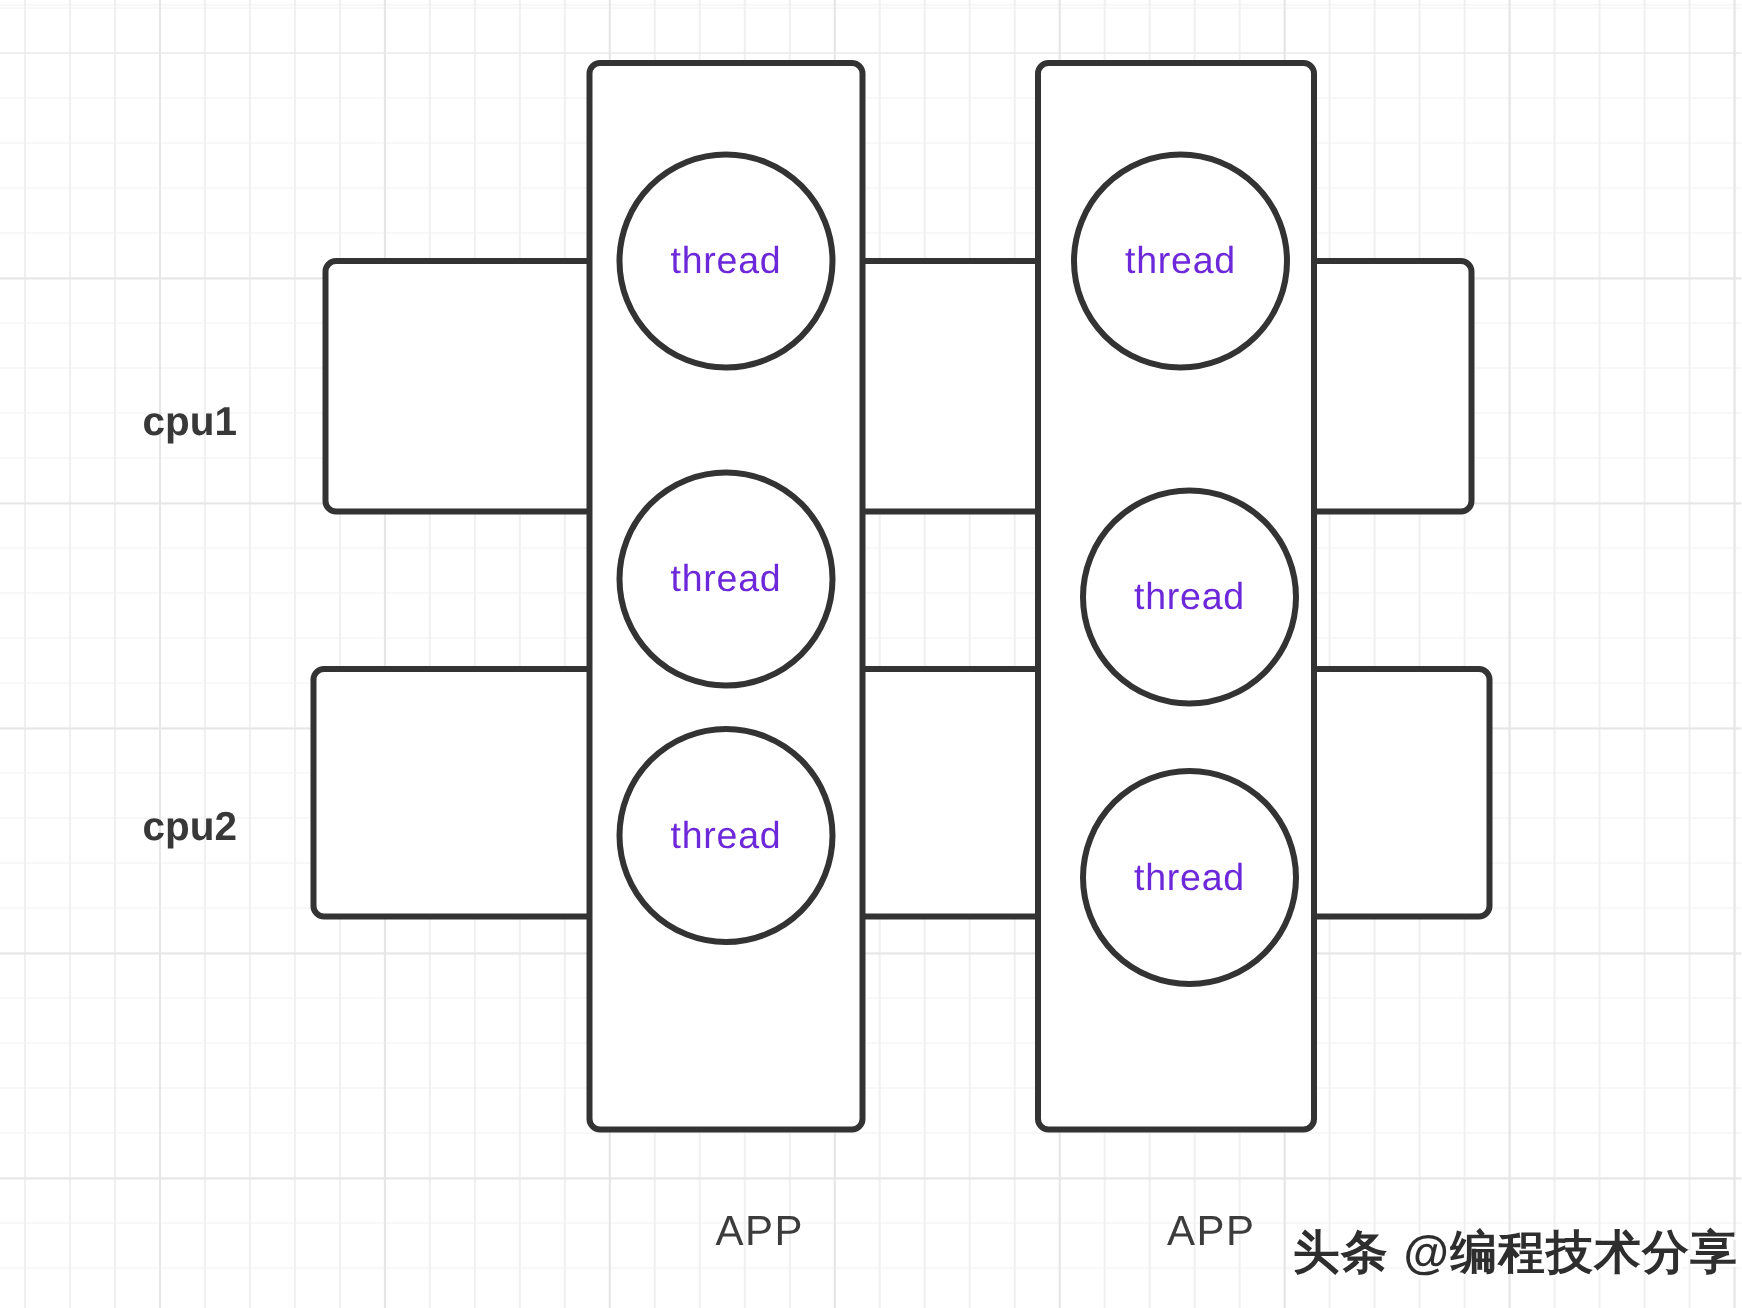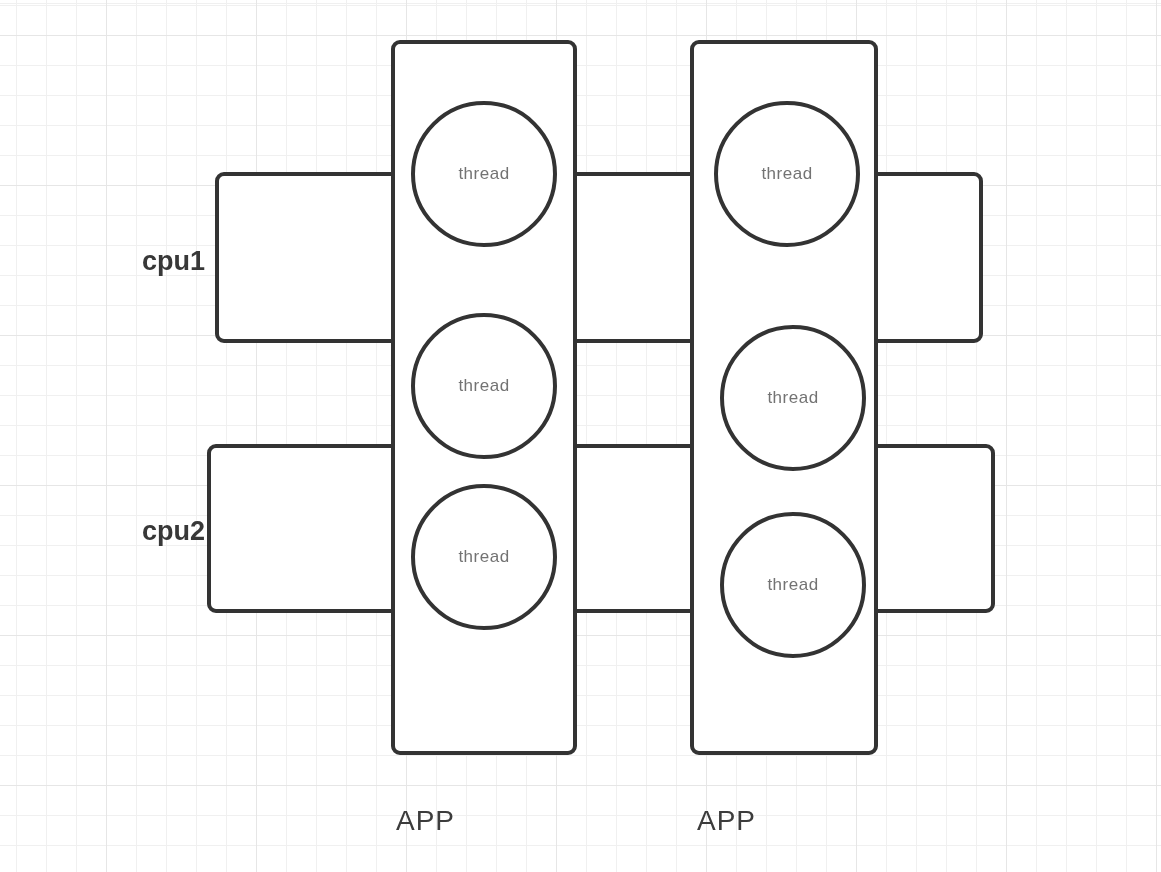--- a/index.html
+++ b/index.html
@@ -29,32 +29,33 @@
   .rect { border-radius: 9px; }
   .circle {
     border-radius: 50%;
     width: 146px;
     height: 146px;
     display: flex;
     align-items: center;
     justify-content: center;
   }
   .thread-label {
-    font-size: 17px;
-    color: #737373;
+    font-size: 25px;
+    color: #6d28d9;
     letter-spacing: 0.5px;
   }
 
   .cpu-label {
     position: absolute;
     width: 110px;
-    text-align: right;
+    text-align: left;
     font-size: 27px;
     font-weight: bold;
     color: #383838;
+    margin-top: 20px;
   }
   #cpu1-label { left: 95px; top: 246px; }
   #cpu2-label { left: 95px; top: 516px; }
 
   
   #cpu1-rect { left: 215px; top: 172px; width: 768px; height: 171px; }
   #cpu2-rect { left: 207px; top: 444px; width: 788px; height: 169px; }
 
   
   #app1-rect { left: 391px; top: 40px; width: 186px; height: 715px; }
@@ -64,21 +65,21 @@
   #a1c1 { left: 411px; top: 101px; }
   #a1c2 { left: 411px; top: 313px; }
   #a1c3 { left: 411px; top: 484px; }
   #a2c1 { left: 714px; top: 101px; }
   #a2c2 { left: 720px; top: 325px; }
   #a2c3 { left: 720px; top: 512px; }
 
   .app-label {
     position: absolute;
     width: 140px;
-    text-align: left;
+    text-align: right;
     font-size: 28px;
     color: #3c3c3c;
     letter-spacing: 1px;
   }
   #app1-label { left: 396px; top: 805px; }
   #app2-label { left: 697px; top: 805px; }
 
   .watermark {
     position: absolute;
     left: 862px;
@@ -124,14 +125,15 @@
   <div class="shape circle" id="a2c2">
     <span class="thread-label">thread</span>
   </div>
   <div class="shape circle" id="a2c3">
     <span class="thread-label">thread</span>
   </div>
 
   <div class="app-label" id="app1-label">APP</div>
   <div class="app-label" id="app2-label">APP</div>
 
+  <div class="watermark">头条 @编程技术分享</div>
 
 </div>
 
 </body></html>

